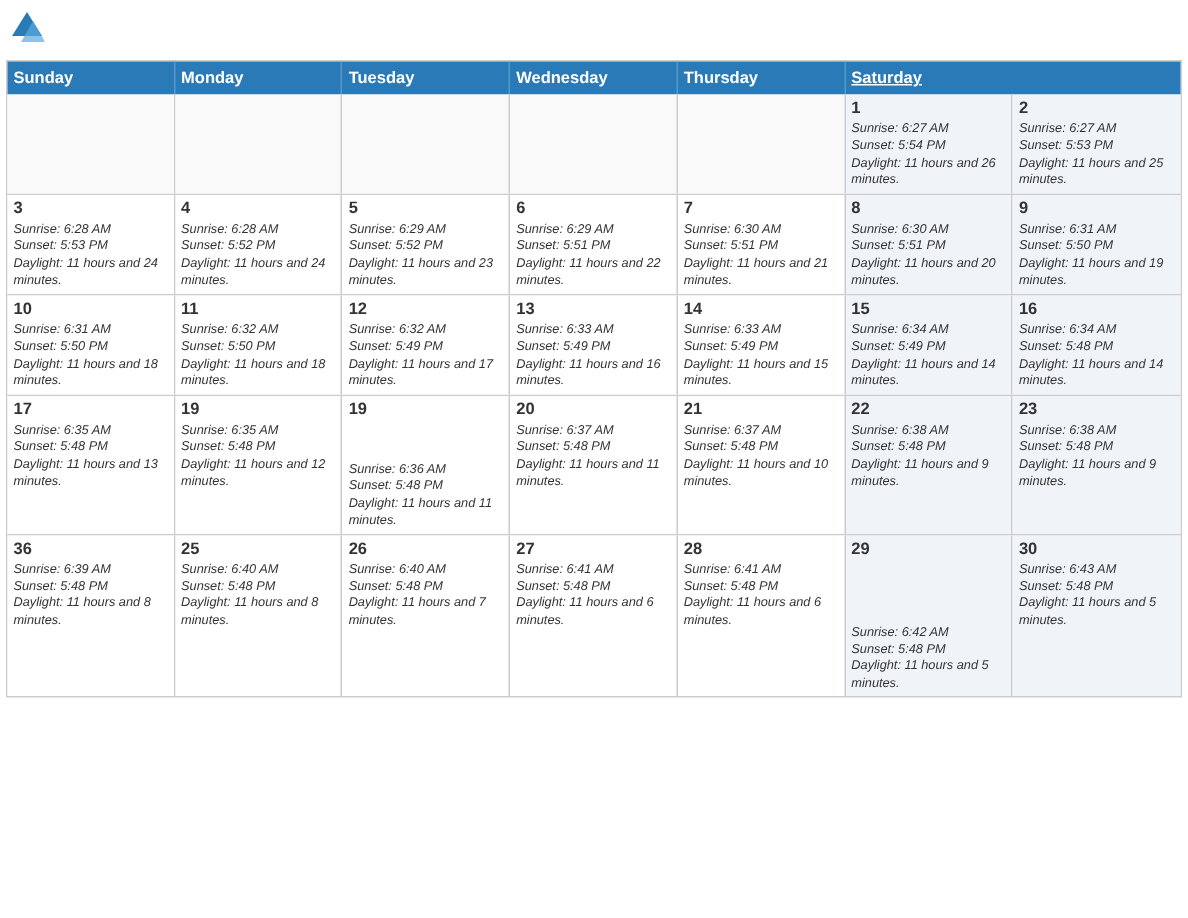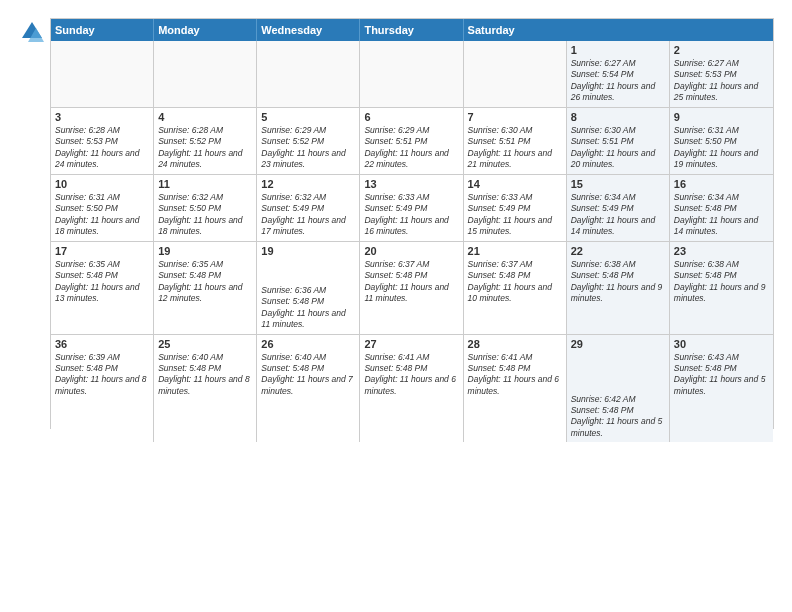--- a/index.html
+++ b/index.html
@@ -6,22 +6,23 @@
     body {
       font-family: Arial, sans-serif;
       background: #fff;
       width: 792px;
       height: 612px;
       overflow: hidden;
     }
     .page {
       width: 792px;
       height: 447px;
-      padding: 18px;
-      display: flex;
+      padding: 4px;
+      display: flex;
+      flex-direction: column;
     }
     .header {
       display: flex;
       justify-content: space-between;
       align-items: flex-start;
       margin-bottom: 8px;
     }
     .logo {
       display: flex;
       align-items: center;
@@ -64,21 +65,21 @@
       background: #2a7ab8;
     }
     .cal-header-cell {
       color: #fff;
       font-size: 11px;
       font-weight: bold;
       padding: 5px 4px;
       text-align: left;
       border-right: 1px solid #5599cc;
     }
-    .cal-header-cell:last-child { border-right: none; }
+    .cal-header-cell:last-child { border-right: none; text-decoration: underline; }
     .cal-body {
       flex: 1;
       display: flex;
       flex-direction: column;
     }
     .cal-week {
       display: grid;
       grid-template-columns: repeat(7, 1fr);
       flex: 1;
       border-bottom: 1px solid #ccc;
@@ -127,20 +128,21 @@
     <div class="title-block">
       <div class="month-title"></div>
       <div class="location"></div>
     </div>
   </div>
 
   <div class="calendar">
     <div class="cal-header-row" id="cal-header">
         <div class="cal-header-cell">Sunday</div>
         <div class="cal-header-cell">Monday</div>
+        <div class="cal-header-cell">Tuesday</div>
         <div class="cal-header-cell">Wednesday</div>
         <div class="cal-header-cell">Thursday</div>
         <div class="cal-header-cell">Saturday</div>
       </div>
     <div class="cal-body" id="cal-body">
         <div class="cal-week">
           <div class="cal-cell empty"></div>
           <div class="cal-cell empty"></div>
           <div class="cal-cell empty"></div>
           <div class="cal-cell empty"></div>

